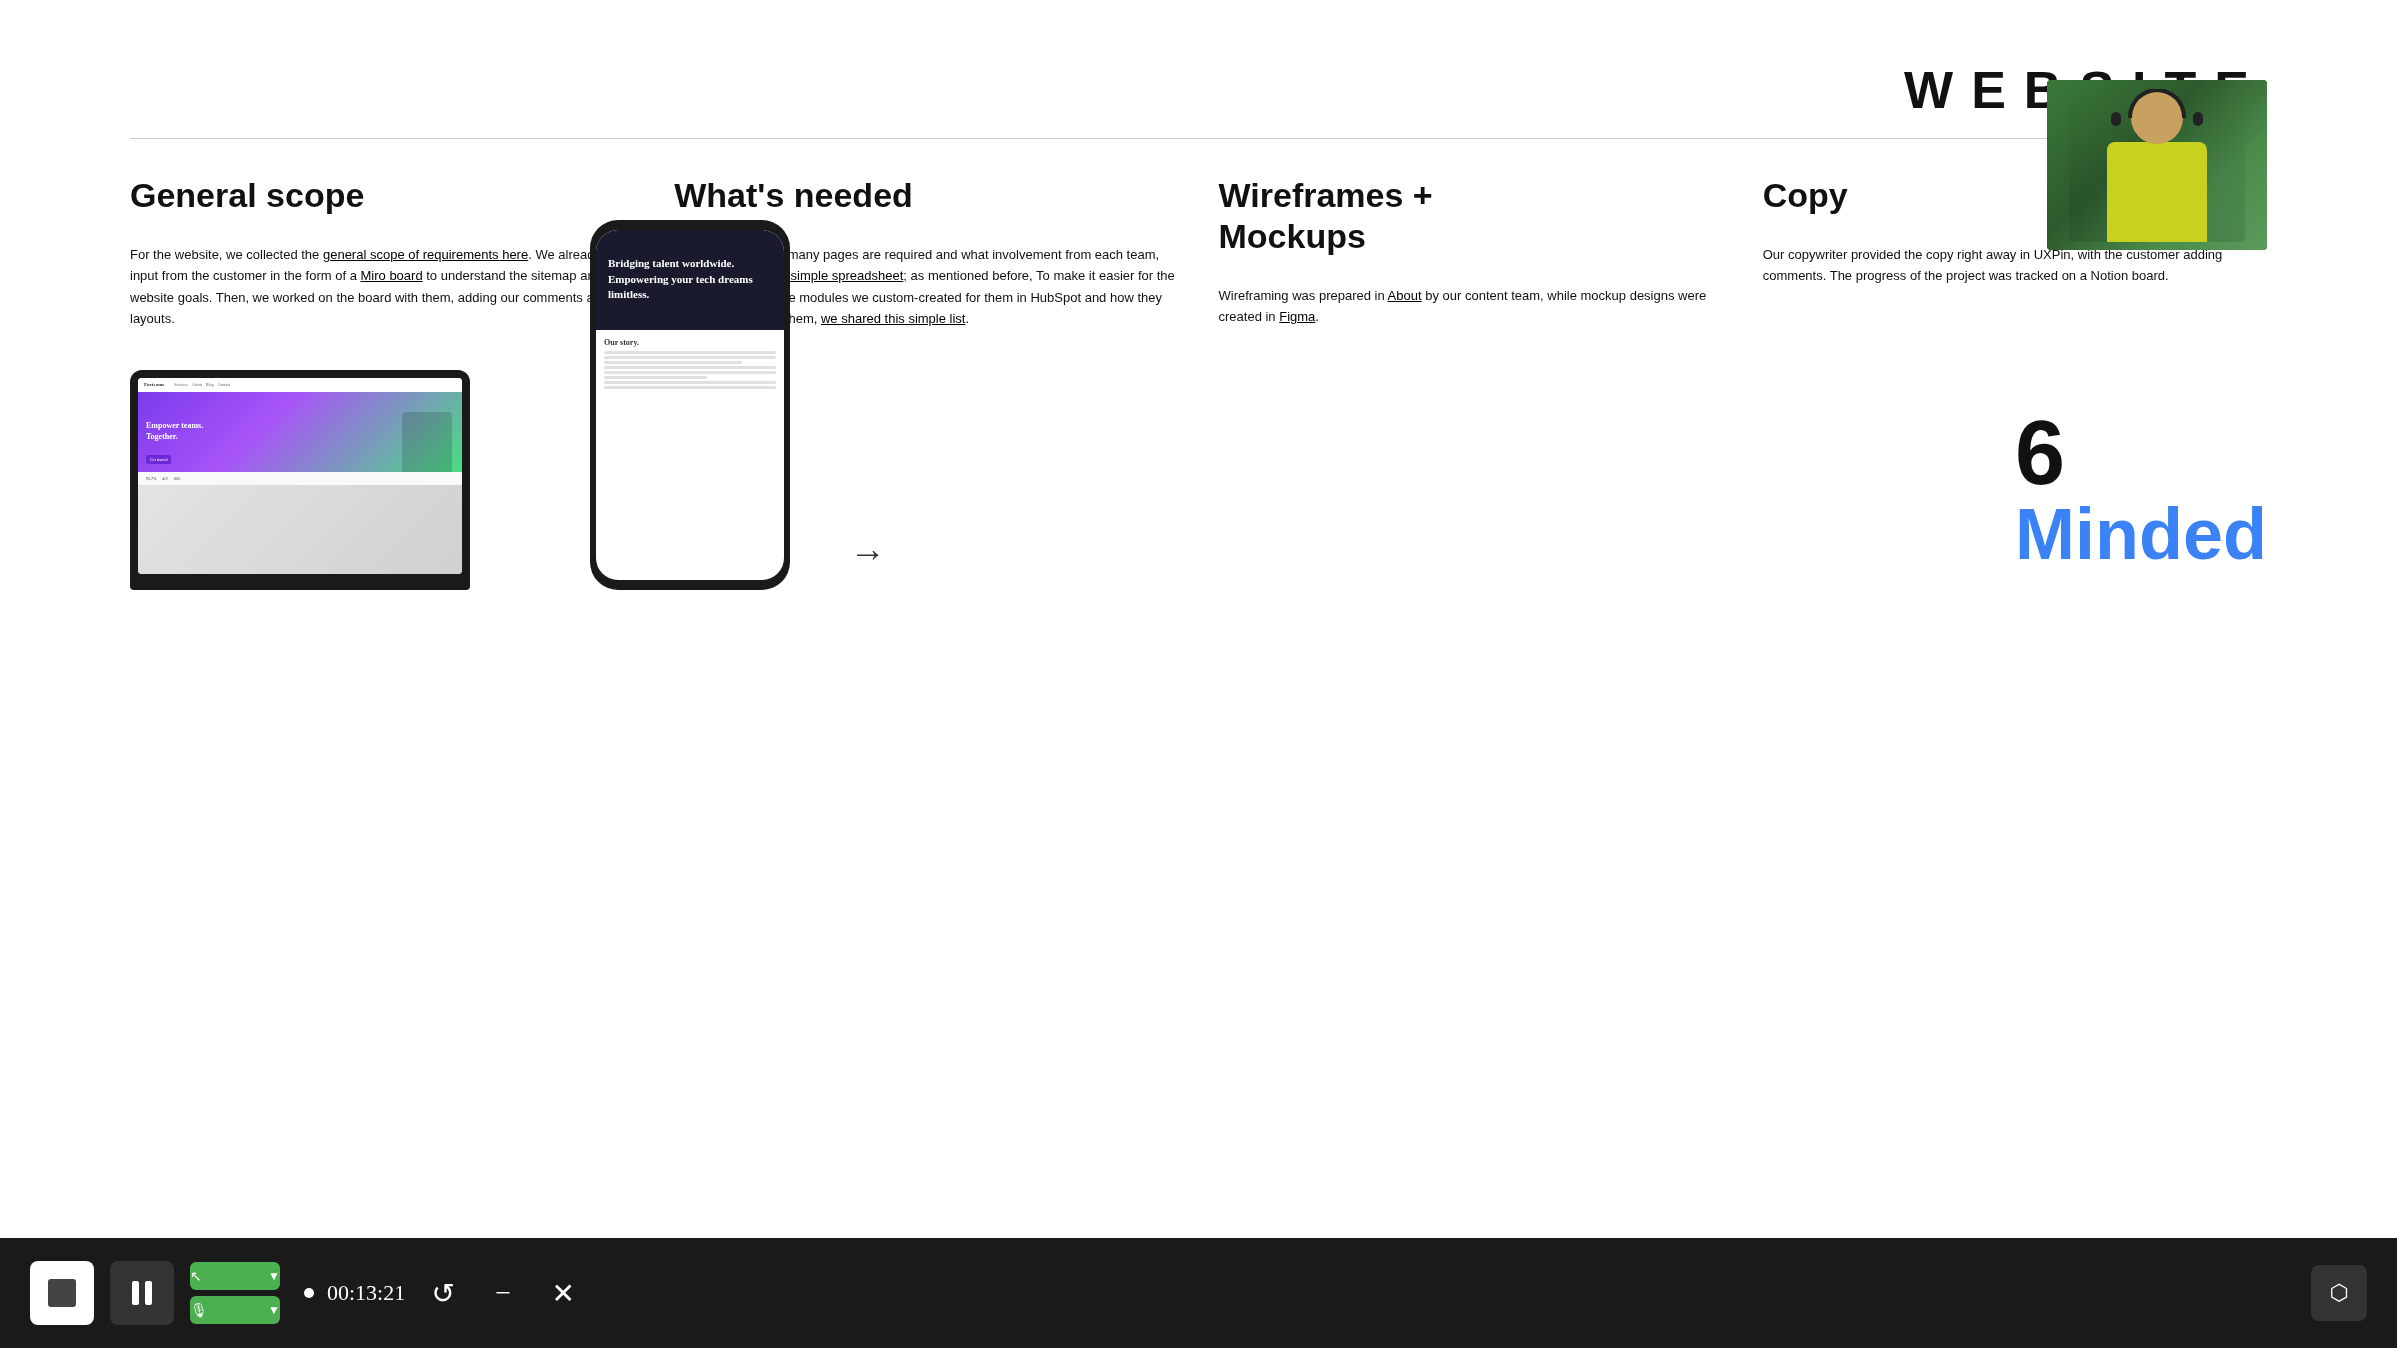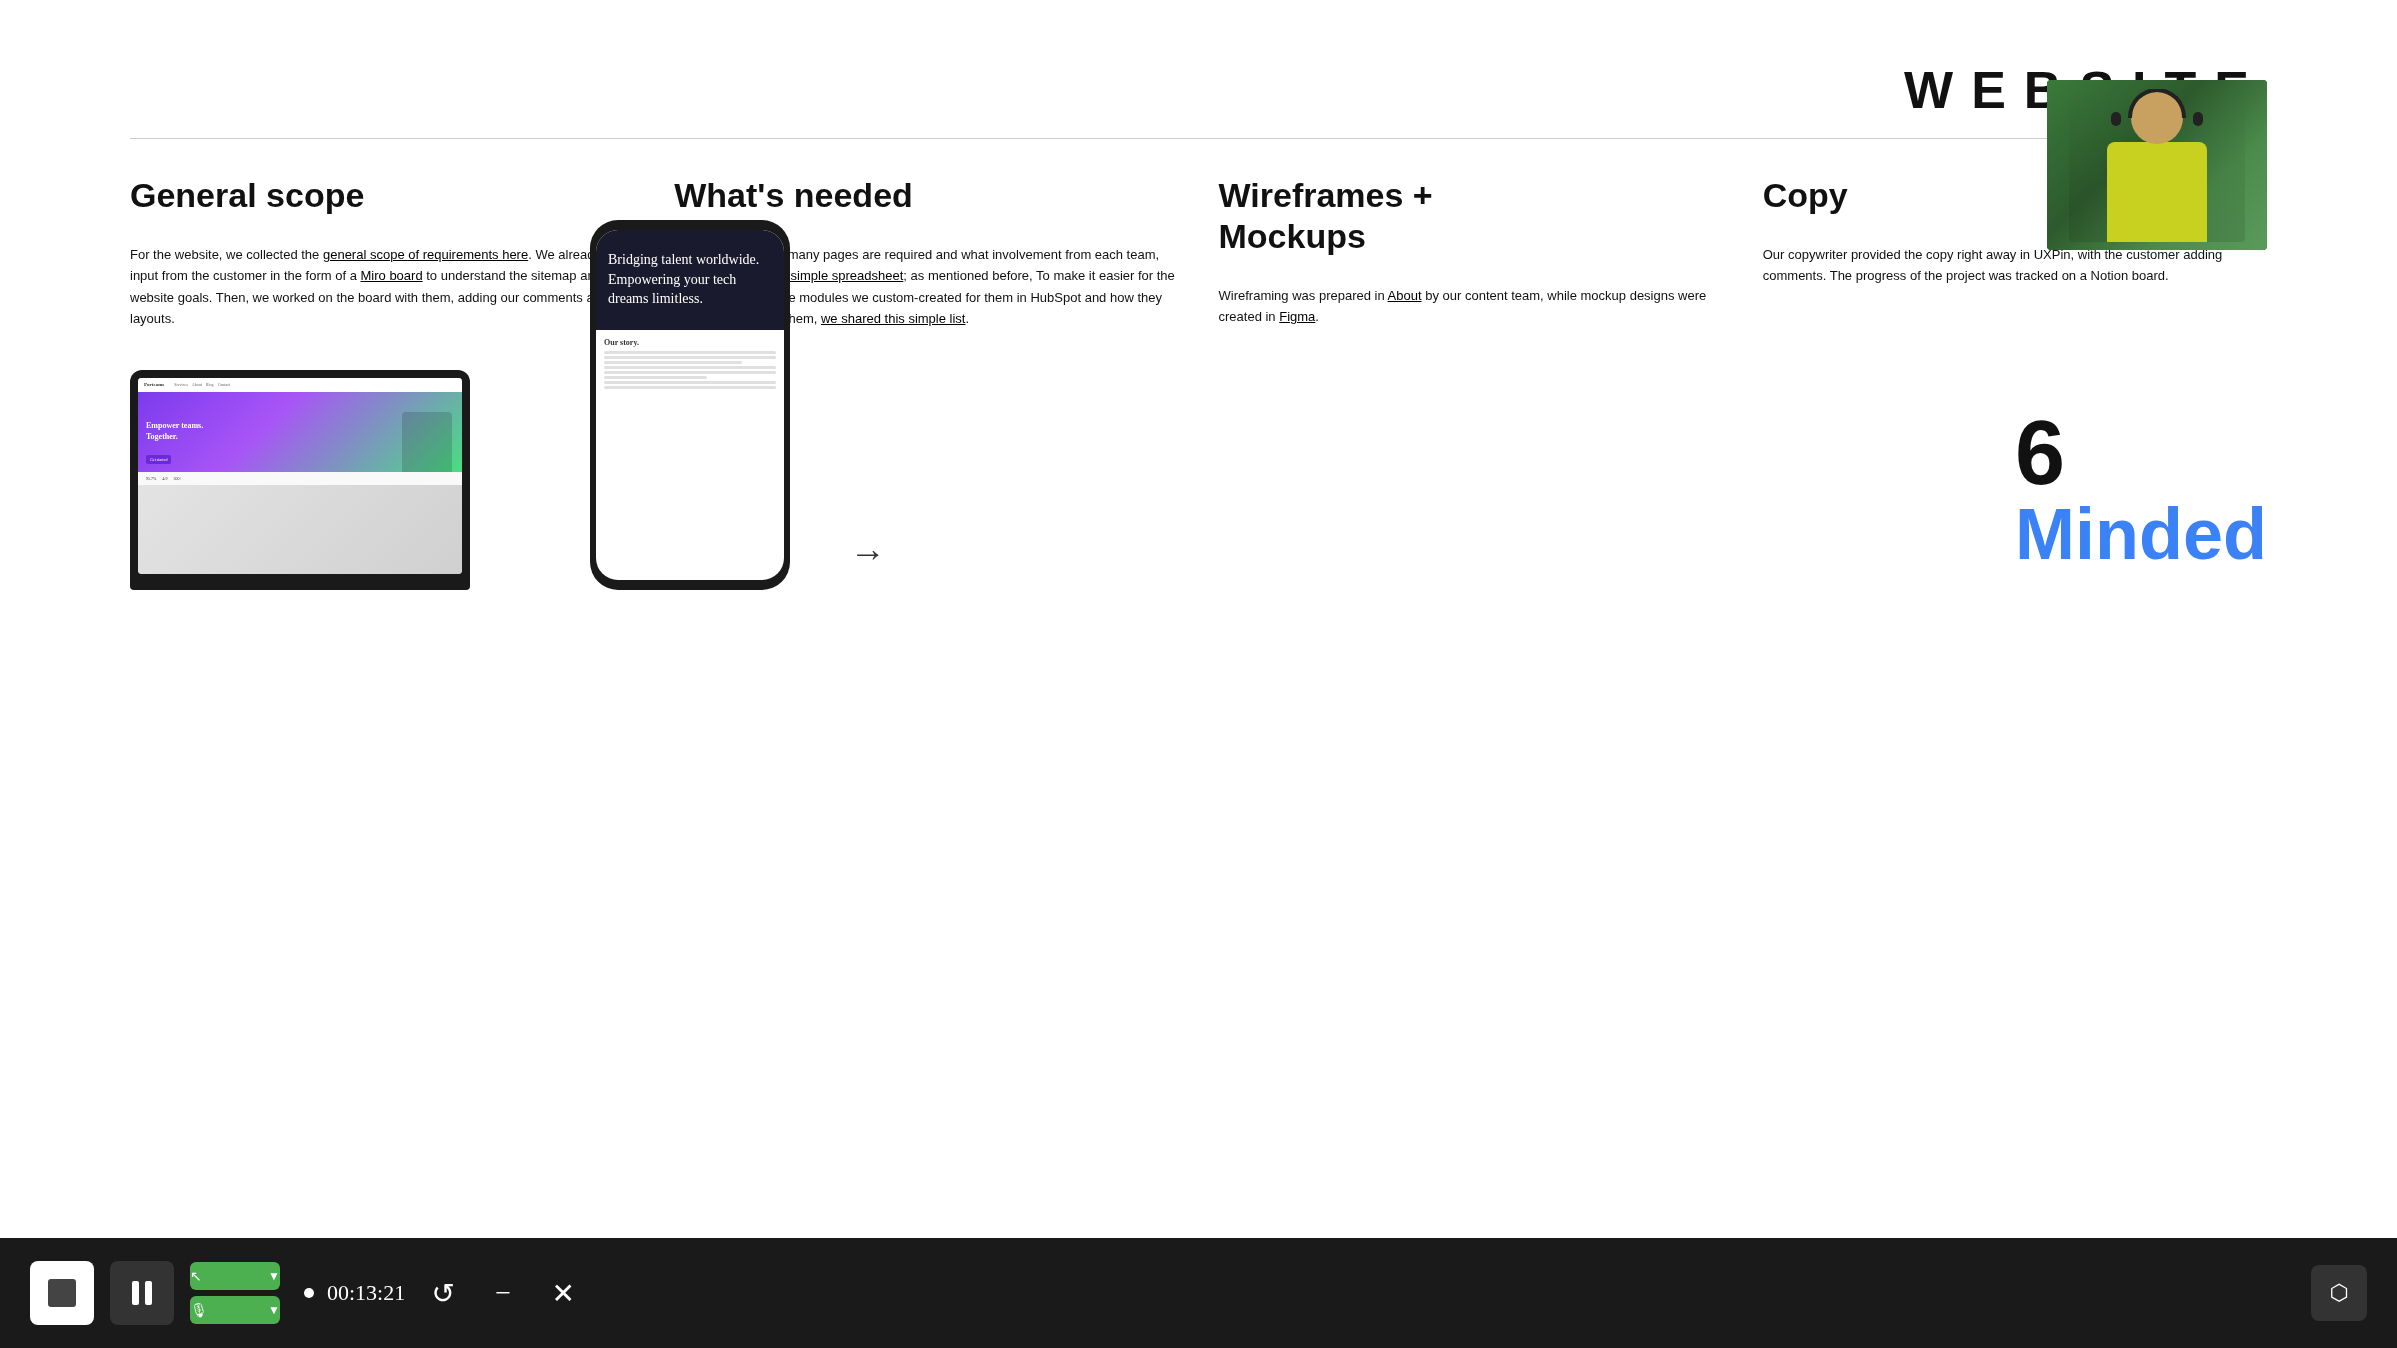--- a/index.html
+++ b/index.html
@@ -198,22 +198,22 @@
     .mobile-hero {
       background: #1a1a2e;
       height: 100px;
       display: flex;
       align-items: center;
       padding: 12px;
     }
 
     .mobile-hero-text {
       color: #fff;
-      font-size: 14px;
-      font-weight: normal;
+      font-size: 11px;
+      font-weight: bold;
       line-height: 1.4;
     }
 
     .mobile-content {
       padding: 8px;
     }
 
     .mobile-section-title {
       font-size: 8px;
       font-weight: bold;

